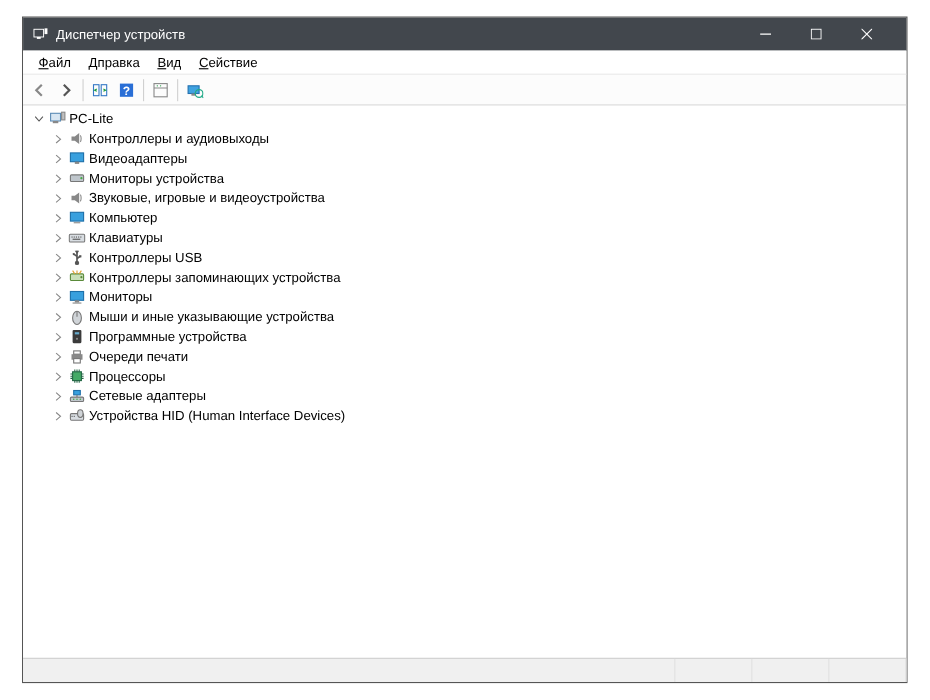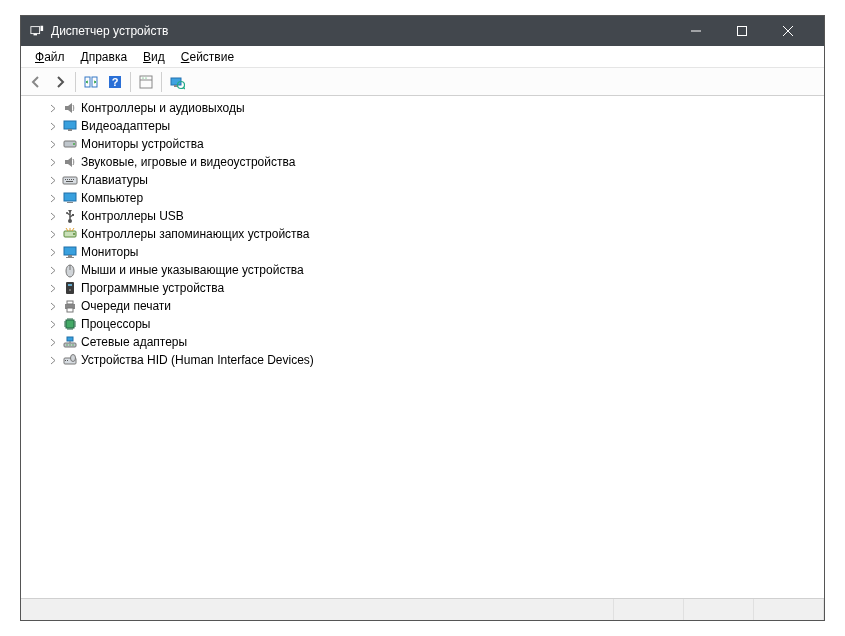--- a/index.html
+++ b/index.html
@@ -124,20 +124,35 @@
           <rect x="5" y="11" width="4" height="2" fill="#888"></rect>
           <circle cx="12" cy="11" r="3.5" fill="none" stroke="#2a8" stroke-width="1.2"></circle>
           <line x1="14" y1="13" x2="16" y2="15" stroke="#2a8" stroke-width="1.2"></line>
         </svg>
     </div>
   </div>
 
   <div class="content">
     <div class="tree" id="tree-root">
 
+      <div class="tree-node indent-0">
+        <span class="expander">
+          <svg width="9" height="9" viewBox="0 0 9 9">
+              <path d="M1 2 L4.5 6 L8 2" fill="none" stroke="#555" stroke-width="1"></path>
+            </svg>
+        </span>
+        <span class="node-icon ico">
+          <svg width="16" height="16" viewBox="0 0 16 16">
+              <rect x="2" y="3" width="9" height="7" fill="#d8e6f2" stroke="#5b8bb5"></rect>
+              <rect x="4" y="10" width="5" height="2" fill="#888"></rect>
+              <rect x="12" y="2" width="3" height="7" fill="#c0c0c0" stroke="#888"></rect>
+            </svg>
+        </span>
+        <span>PC-Lite</span>
+      </div>
 
     <div class="tree-node indent-1">
           <span class="expander">
             <svg width="9" height="9" viewBox="0 0 9 9">
               <path d="M2 1 L6 4.5 L2 8" fill="none" stroke="#888" stroke-width="1"></path>
             </svg>
           </span>
           <span class="node-icon ico">
             <svg width="16" height="16" viewBox="0 0 16 16">
               <path d="M3 6v4h3l4 3V3L6 6z" fill="#888"></path>
@@ -180,53 +195,53 @@
               <path d="M2 1 L6 4.5 L2 8" fill="none" stroke="#888" stroke-width="1"></path>
             </svg>
           </span>
           <span class="node-icon ico">
             <svg width="16" height="16" viewBox="0 0 16 16">
               <path d="M3 6v4h3l4 3V3L6 6z" fill="#888"></path>
               <path d="M11 5c1 1 1 5 0 6" fill="none" stroke="#888"></path>
             </svg>
           </span>
           <span>Звуковые, игровые и видеоустройства</span>
+        </div>
+        <div class="tree-node indent-1">
+          <span class="expander">
+            <svg width="9" height="9" viewBox="0 0 9 9">
+              <path d="M2 1 L6 4.5 L2 8" fill="none" stroke="#888" stroke-width="1"></path>
+            </svg>
+          </span>
+          <span class="node-icon ico">
+            <svg width="16" height="16" viewBox="0 0 16 16">
+              <rect x="2" y="3" width="12" height="8" fill="#39a0de" stroke="#1e6fa8"></rect>
+              <rect x="5" y="12" width="6" height="1" fill="#888"></rect>
+            </svg>
+          </span>
+          <span>Компьютер</span>
         </div>
         <div class="tree-node indent-1">
           <span class="expander">
             <svg width="9" height="9" viewBox="0 0 9 9">
               <path d="M2 1 L6 4.5 L2 8" fill="none" stroke="#888" stroke-width="1"></path>
             </svg>
           </span>
           <span class="node-icon ico">
             <svg width="16" height="16" viewBox="0 0 16 16">
               <rect x="1" y="5" width="14" height="7" rx="1" fill="#d8dde2" stroke="#777"></rect>
               <rect x="3" y="7" width="1" height="1" fill="#555"></rect>
               <rect x="5" y="7" width="1" height="1" fill="#555"></rect>
               <rect x="7" y="7" width="1" height="1" fill="#555"></rect>
               <rect x="9" y="7" width="1" height="1" fill="#555"></rect>
               <rect x="11" y="7" width="1" height="1" fill="#555"></rect>
               <rect x="4" y="9" width="7" height="1" fill="#555"></rect>
             </svg>
           </span>
           <span>Клавиатуры</span>
-        </div>
-        <div class="tree-node indent-1">
-          <span class="expander">
-            <svg width="9" height="9" viewBox="0 0 9 9">
-              <path d="M2 1 L6 4.5 L2 8" fill="none" stroke="#888" stroke-width="1"></path>
-            </svg>
-          </span>
-          <span class="node-icon ico">
-            <svg width="16" height="16" viewBox="0 0 16 16">
-              <rect x="2" y="3" width="12" height="8" fill="#39a0de" stroke="#1e6fa8"></rect>
-              <rect x="5" y="12" width="6" height="1" fill="#888"></rect>
-            </svg>
-          </span>
-          <span>Компьютер</span>
         </div>
         <div class="tree-node indent-1">
           <span class="expander">
             <svg width="9" height="9" viewBox="0 0 9 9">
               <path d="M2 1 L6 4.5 L2 8" fill="none" stroke="#888" stroke-width="1"></path>
             </svg>
           </span>
           <span class="node-icon ico">
             <svg width="16" height="16" viewBox="0 0 16 16">
               <circle cx="8" cy="13" r="2" fill="#555"></circle>

